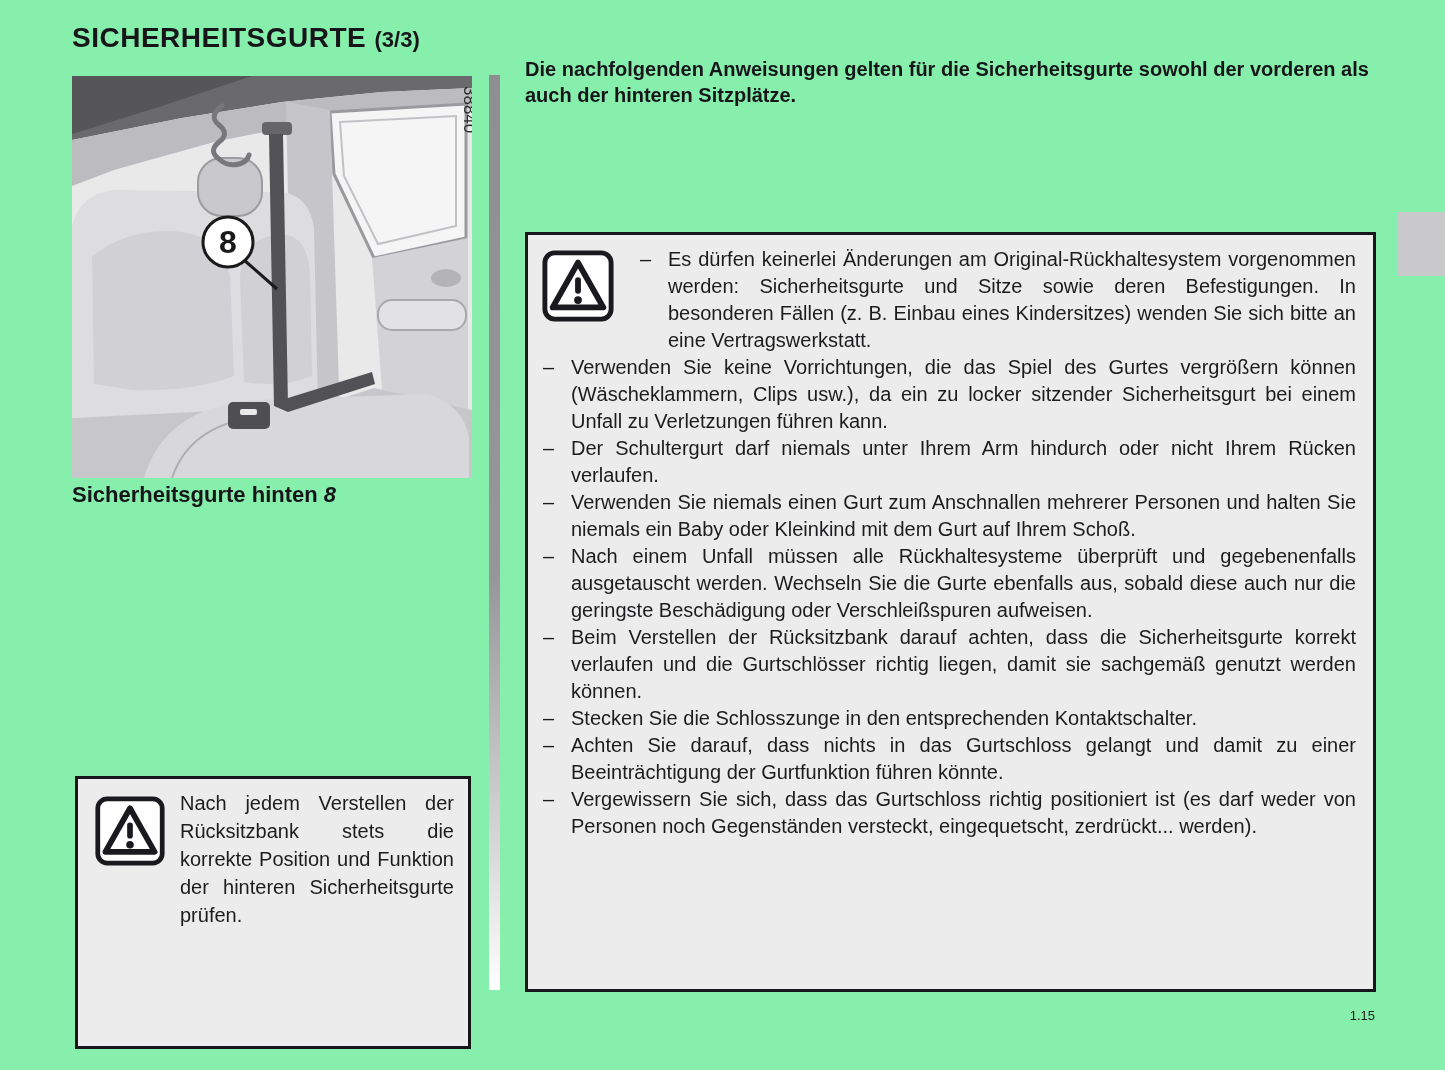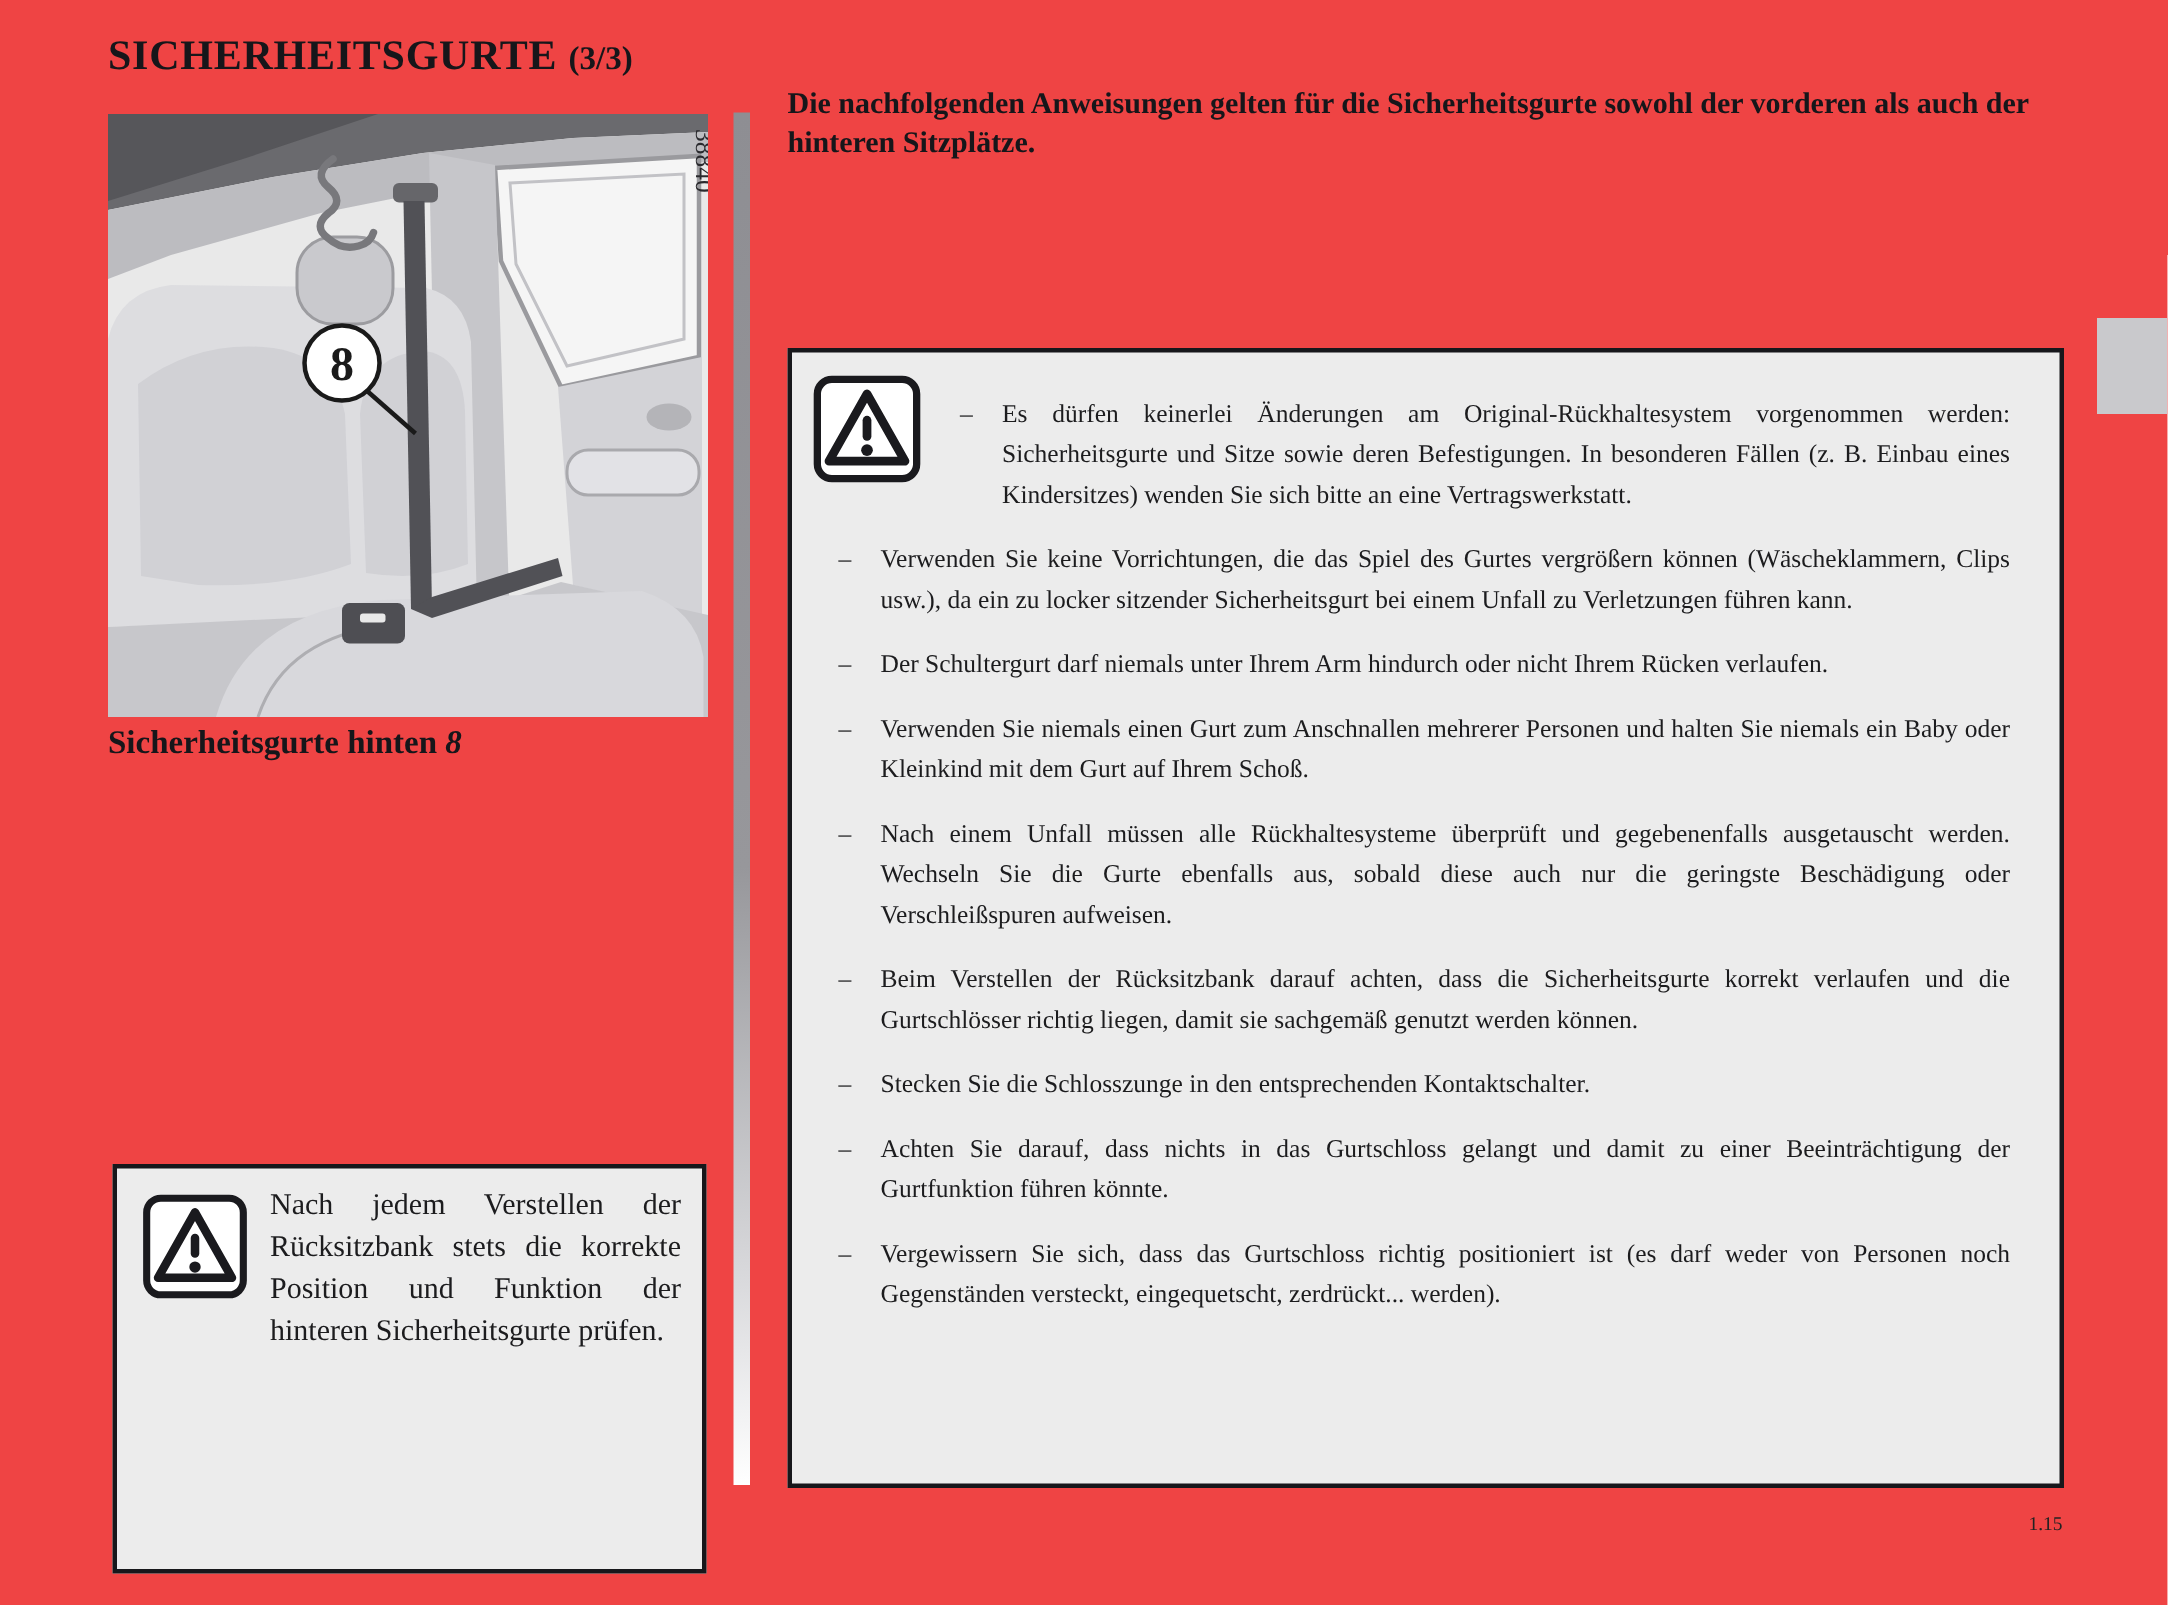--- a/index.html
+++ b/index.html
@@ -1,18 +1,18 @@
 <!DOCTYPE html>
 <html><head>
 <meta charset="utf-8">
 <style>
   html,body{margin:0;padding:0;background:#fff;}
   .page{
-    position:relative;width:1445px;height:1070px;background:#ef4444;
-    font-family:Liberation Serif, serif;color:#1c1c1e;overflow:hidden;
+    position:relative;width:1445px;height:1070px;background:#86efac;
+    font-family:Liberation Sans, sans-serif;color:#1c1c1e;overflow:hidden;
   }
   
   .title{
     position:absolute;left:72px;top:22px;margin:0;
     font-size:28px;font-weight:bold;letter-spacing:.5px;color:#16161a;
   }
   .title .suffix{font-size:22px;letter-spacing:0;}
   
   .figure{position:absolute;left:72px;top:76px;width:400px;height:402px;}
   .figure svg{display:block;width:100%;height:100%;}
@@ -37,22 +37,22 @@
   .box-small p{
     margin:10px 14px 0 102px;
     font-size:20px;line-height:28px;text-align:justify;
   }
   .box-big{left:525px;top:232px;width:851px;height:760px;}
   .box-big .warn-icon{left:13px;top:14px;width:74px;height:74px;}
   .box-big ul{
     margin:0;padding:11px 17px 0 15px;list-style:none;
   }
   .box-big li{
-    font-size:17px;line-height:27px;text-align:justify;
-    padding-left:28px;text-indent:-28px;margin:16px;
+    font-size:20px;line-height:27px;text-align:justify;
+    padding-left:28px;text-indent:-28px;margin:0;
   }
   .box-big li::before{
     content:"\2013";display:inline-block;width:28px;text-indent:0;
   }
   .box-big li.first{margin-left:97px;}
   
   .intro{
     position:absolute;left:525px;top:56px;width:856px;margin:0;
     font-size:20px;line-height:26px;font-weight:bold;color:#16161a;
   }

